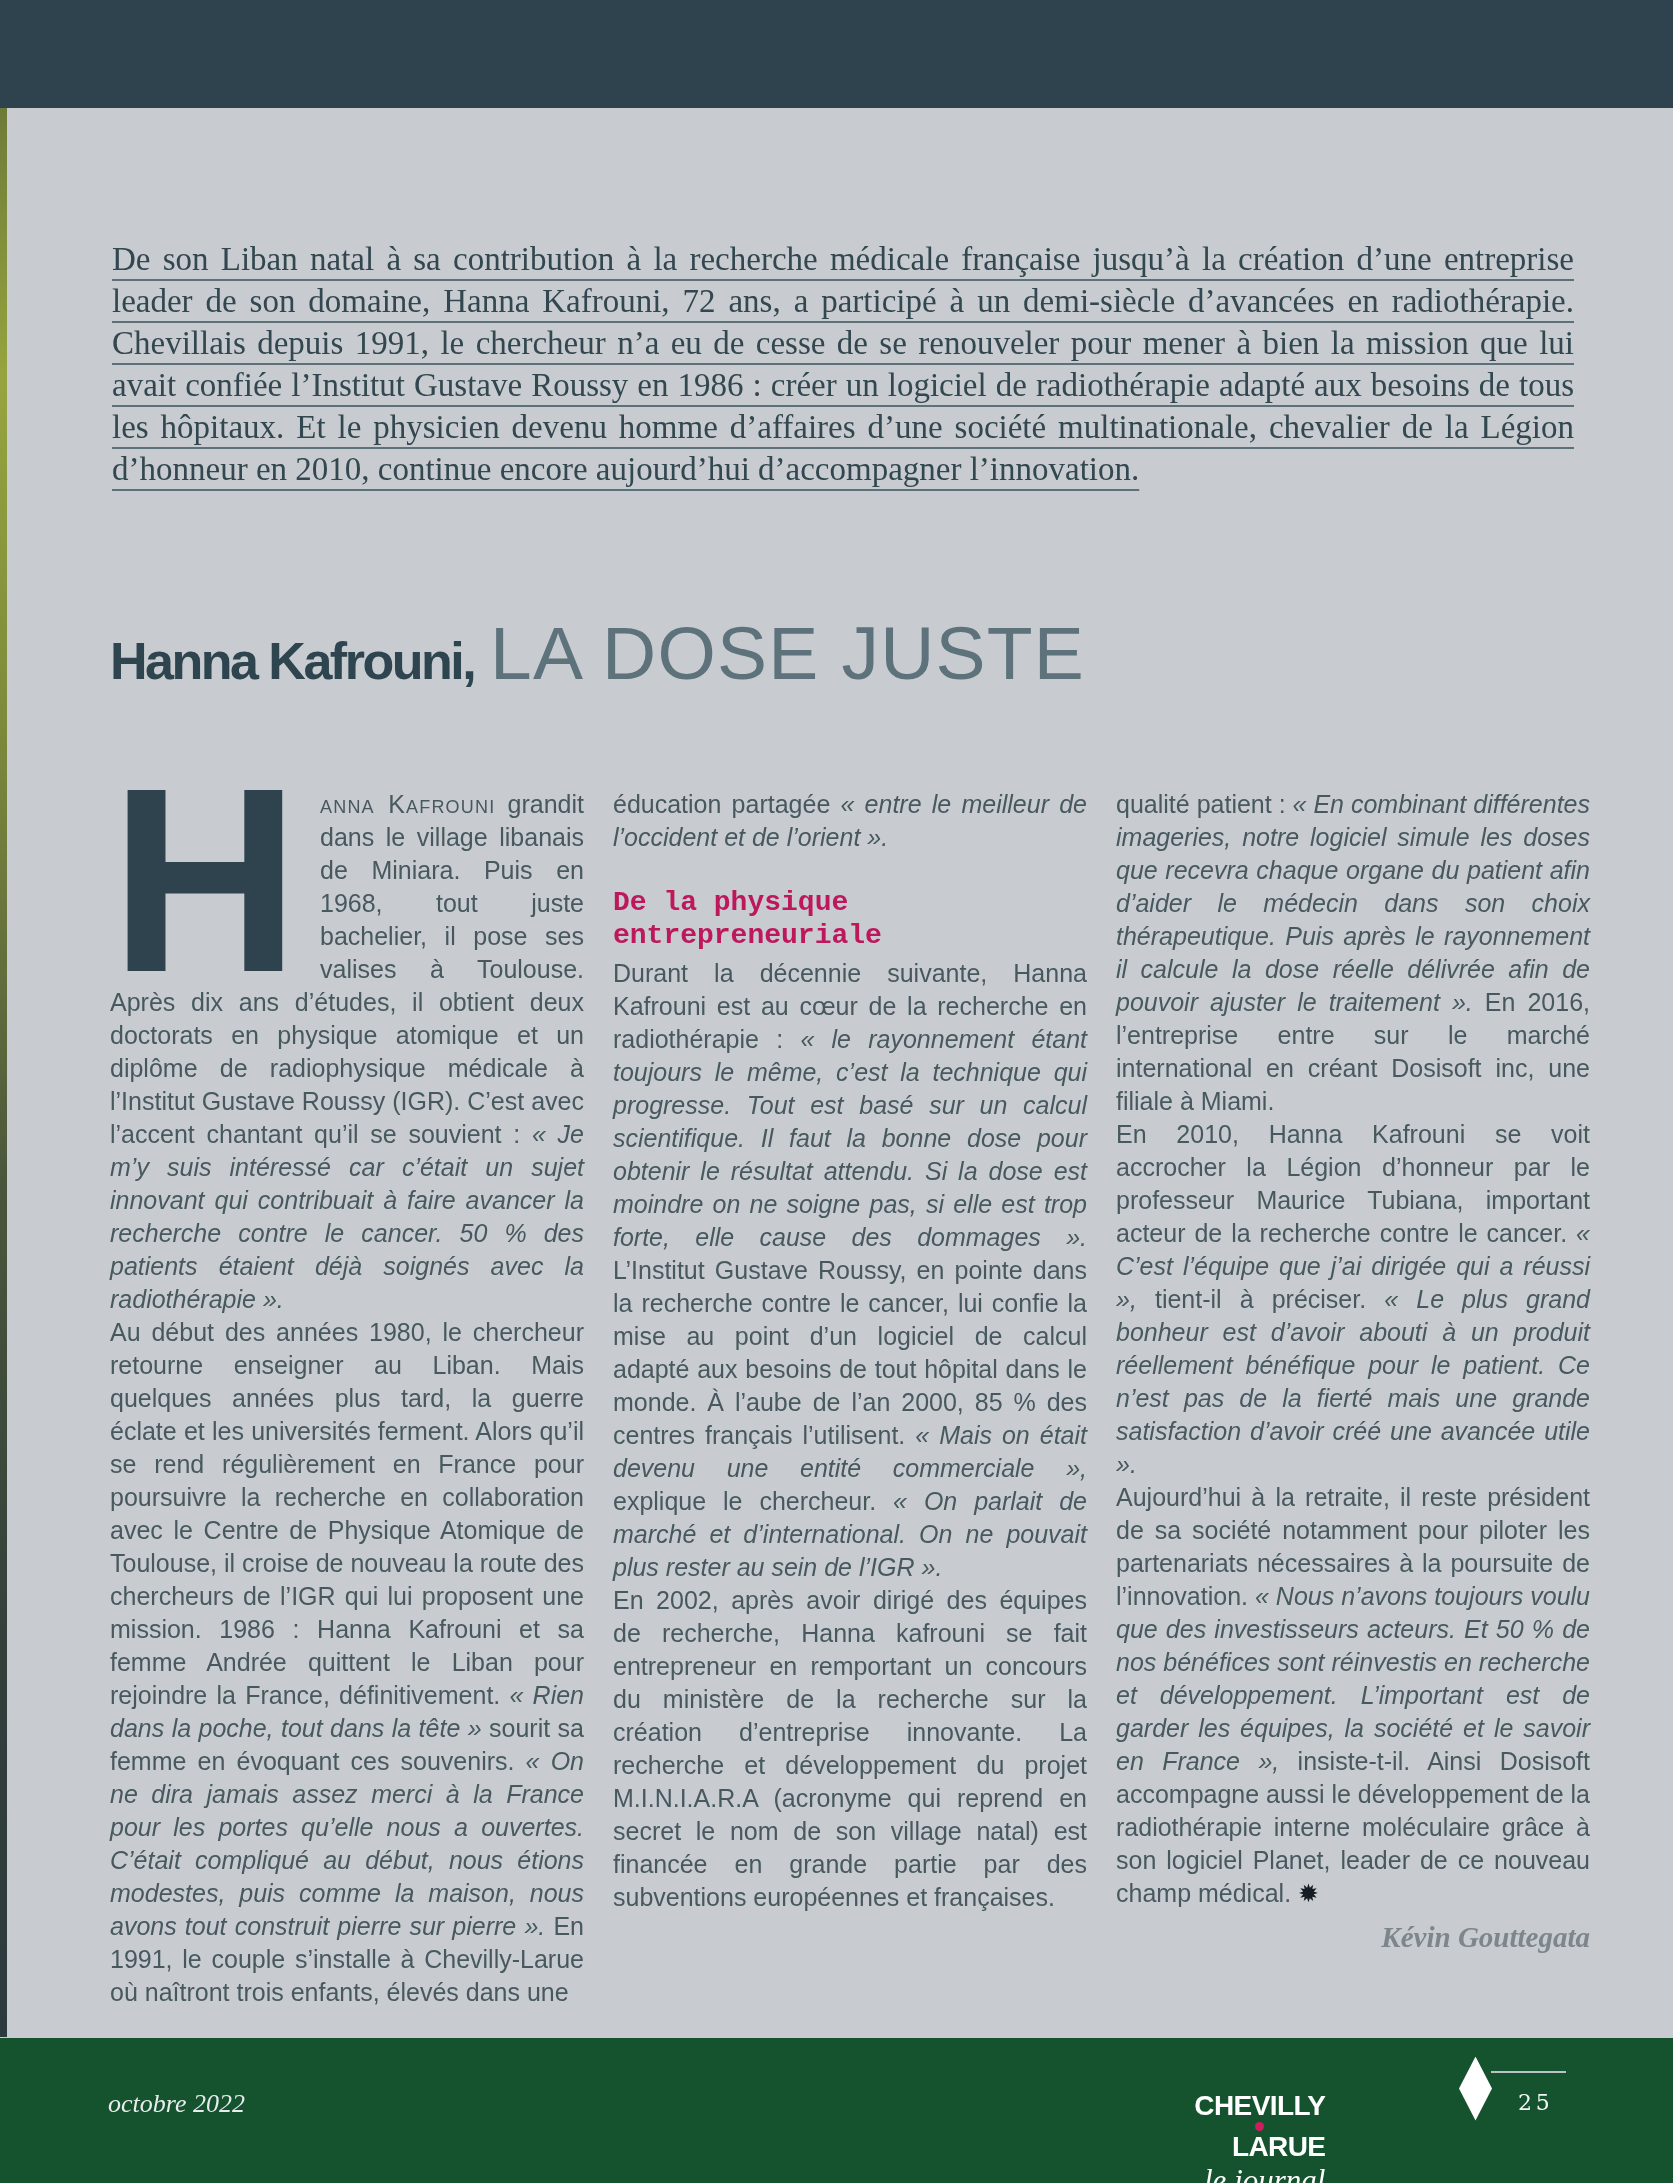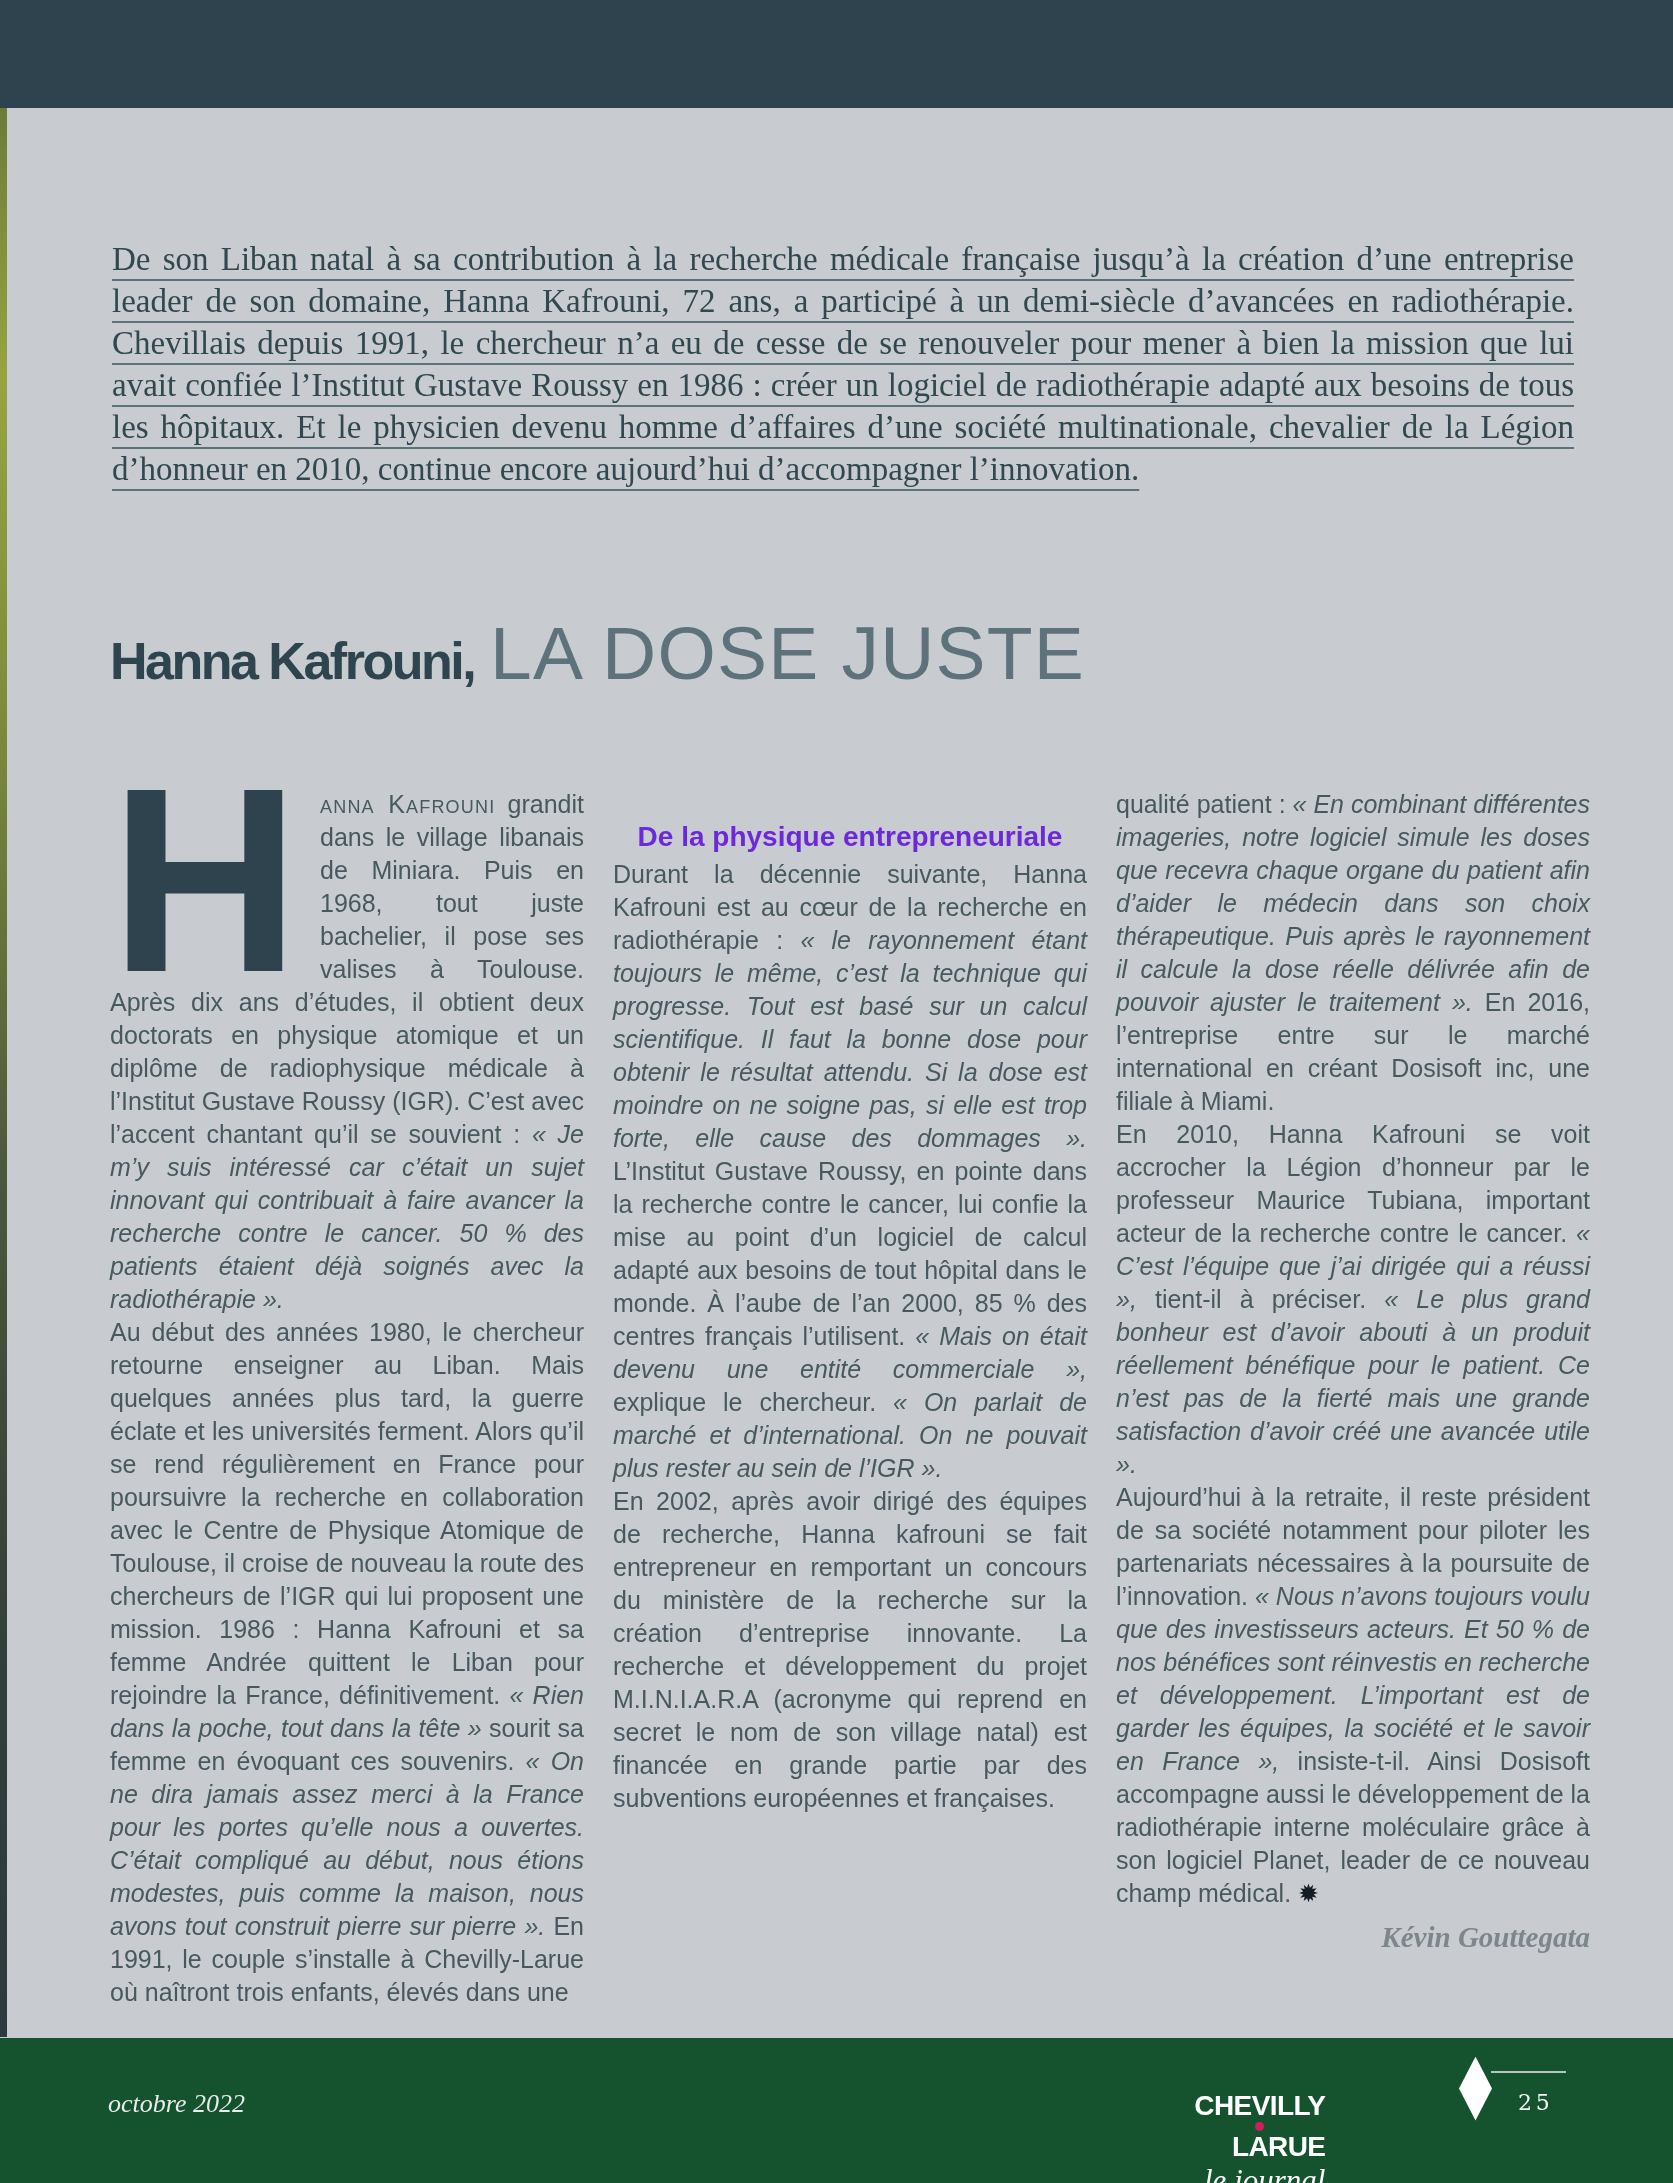--- a/index.html
+++ b/index.html
@@ -61,21 +61,21 @@
     float:left;
     width:177px;height:186px;
     margin:3.7px 33px 3.7px 0;
     font-size:263px;line-height:177px;
     font-weight:700;color:#2e434e;
     letter-spacing:-6.2px;
   }
   .col-heading{
     margin:32px 0 5px 0;
     font-size:28px;line-height:33px;font-weight:700;
-    color:#6d28d9;text-align:center;
+    color:#be185d;text-align:left;font-family:Liberation Mono, monospace;
   }
   .byline{
     margin:11px 0 0 0;
     font-family:"Liberation Serif","DejaVu Serif",serif;
     font-style:italic;font-weight:700;
     font-size:29px;color:#7d868c;
     text-align:right;
   }
   
   .band-bottom{
@@ -128,20 +128,21 @@
   <p class="intro">De son Liban natal à sa contribution à la recherche médicale française jusqu’à la création d’une entreprise leader de son domaine, Hanna Kafrouni, 72 ans, a participé à un demi-siècle d’avancées en radiothérapie. Chevillais depuis 1991, le chercheur n’a eu de cesse de se renouveler pour mener à bien la mission que lui avait confiée l’Institut Gustave Roussy en 1986 : créer un logiciel de radiothérapie adapté aux besoins de tous les hôpitaux. Et le physicien devenu homme d’affaires d’une société multinationale, chevalier de la Légion d’honneur en 2010, continue encore aujourd’hui d’accompagner l’innovation.</p>
 
   <h1 class="title"><span class="bold">Hanna Kafrouni,</span><span class="light">LA DOSE JUSTE</span></h1>
 
   <div class="columns" id="columns">
       <div class="article-column">
         <p class="body-p"><span class="dropcap">H</span><span class="seg-sc">anna Kafrouni</span><span class="seg-n"> grandit dans le village libanais de Miniara. Puis en 1968, tout juste bachelier, il pose ses valises à Toulouse. Après dix ans d’études, il obtient deux doctorats en physique atomique et un diplôme de radiophysique médicale à l’Institut Gustave Roussy (IGR). C’est avec l’accent chantant qu’il se souvient : </span><span class="seg-i">« Je m’y suis intéressé car c’était un sujet innovant qui contribuait à faire avancer la recherche contre le cancer. 50 % des patients étaient déjà soignés avec la radiothérapie ».</span></p>
         <p class="body-p"><span class="seg-n">Au début des années 1980, le chercheur retourne enseigner au Liban. Mais quelques années plus tard, la guerre éclate et les universités ferment. Alors qu’il se rend régulièrement en France pour poursuivre la recherche en collaboration avec le Centre de Physique Atomique de Toulouse, il croise de nouveau la route des chercheurs de l’IGR qui lui proposent une mission. 1986 : Hanna Kafrouni et sa femme Andrée quittent le Liban pour rejoindre la France, définitivement. </span><span class="seg-i">« Rien dans la poche, tout dans la tête »</span><span class="seg-n"> sourit sa femme en évoquant ces souvenirs. </span><span class="seg-i">« On ne dira jamais assez merci à la France pour les portes qu’elle nous a ouvertes. C’était compliqué au début, nous étions modestes, puis comme la maison, nous avons tout construit pierre sur pierre ».</span><span class="seg-n"> En 1991, le couple s’installe à Chevilly-Larue où naîtront trois enfants, élevés dans une</span></p>
       </div>
       <div class="article-column">
+        <p class="body-p"><span class="seg-n">éducation partagée </span><span class="seg-i">« entre le meilleur de l’occident et de l’orient ».</span></p>
         <h2 class="col-heading">De la physique entrepreneuriale</h2>
         <p class="body-p"><span class="seg-n">Durant la décennie suivante, Hanna Kafrouni est au cœur de la recherche en radiothérapie : </span><span class="seg-i">« le rayonnement étant toujours le même, c’est la technique qui progresse. Tout est basé sur un calcul scientifique. Il faut la bonne dose pour obtenir le résultat attendu. Si la dose est moindre on ne soigne pas, si elle est trop forte, elle cause des dommages ».</span><span class="seg-n"> L’Institut Gustave Roussy, en pointe dans la recherche contre le cancer, lui confie la mise au point d’un logiciel de calcul adapté aux besoins de tout hôpital dans le monde. À l’aube de l’an 2000, 85 % des centres français l’utilisent. </span><span class="seg-i">« Mais on était devenu une entité commerciale »,</span><span class="seg-n"> explique le chercheur. </span><span class="seg-i">« On parlait de marché et d’international. On ne pouvait plus rester au sein de l’IGR ».</span></p>
         <p class="body-p"><span class="seg-n">En 2002, après avoir dirigé des équipes de recherche, Hanna kafrouni se fait entrepreneur en remportant un concours du ministère de la recherche sur la création d’entreprise innovante. La recherche et développement du projet M.I.N.I.A.R.A (acronyme qui reprend en secret le nom de son village natal) est financée en grande partie par des subventions européennes et françaises.</span></p>
       </div>
       <div class="article-column">
         <p class="body-p"><span class="seg-n">qualité patient : </span><span class="seg-i">« En combinant différentes imageries, notre logiciel simule les doses que recevra chaque organe du patient afin d’aider le médecin dans son choix thérapeutique. Puis après le rayonnement il calcule la dose réelle délivrée afin de pouvoir ajuster le traitement ».</span><span class="seg-n"> En 2016, l’entreprise entre sur le marché international en créant Dosisoft inc, une filiale à Miami.</span></p>
         <p class="body-p"><span class="seg-n">En 2010, Hanna Kafrouni se voit accrocher la Légion d’honneur par le professeur Maurice Tubiana, important acteur de la recherche contre le cancer. </span><span class="seg-i">« C’est l’équipe que j’ai dirigée qui a réussi »,</span><span class="seg-n"> tient-il à préciser. </span><span class="seg-i">« Le plus grand bonheur est d’avoir abouti à un produit réellement bénéfique pour le patient. Ce n’est pas de la fierté mais une grande satisfaction d’avoir créé une avancée utile ».</span></p>
         <p class="body-p"><span class="seg-n">Aujourd’hui à la retraite, il reste président de sa société notamment pour piloter les partenariats nécessaires à la poursuite de l’innovation. </span><span class="seg-i">« Nous n’avons toujours voulu que des investisseurs acteurs. Et 50 % de nos bénéfices sont réinvestis en recherche et développement. L’important est de garder les équipes, la société et le savoir en France »,</span><span class="seg-n"> insiste-t-il. Ainsi Dosisoft accompagne aussi le développement de la radiothérapie interne moléculaire grâce à son logiciel Planet, leader de ce nouveau champ médical. </span><span class="seg-mk">✹</span></p>
         <div class="byline">Kévin Gouttegata</div>
       </div>

